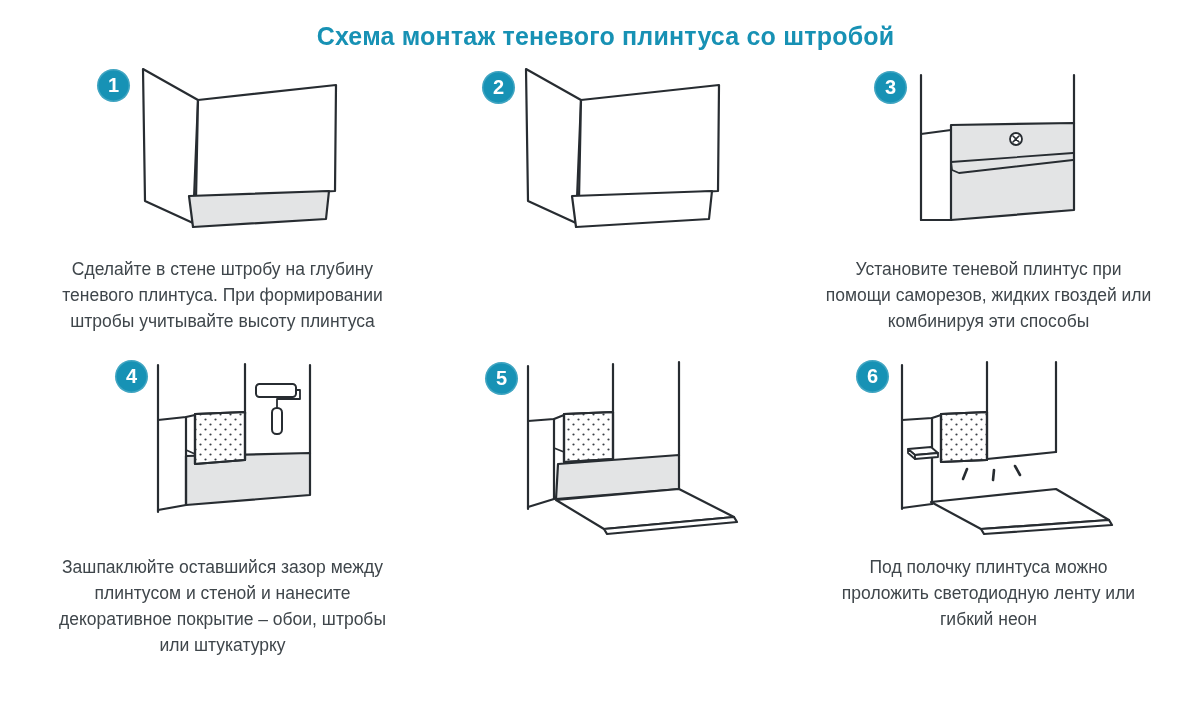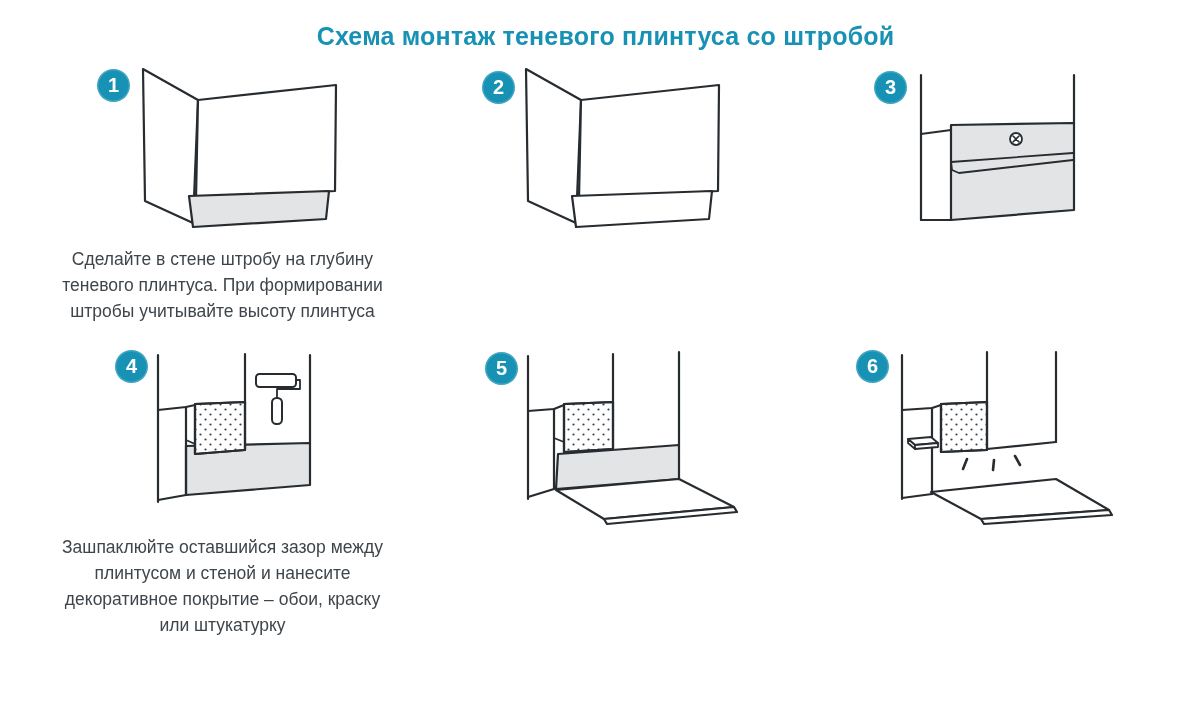--- a/index.html
+++ b/index.html
@@ -38,20 +38,21 @@
     color:#ffffff;
     font-size:20px; font-weight:700;
     display:flex; align-items:center; justify-content:center;
     box-shadow: inset 0 0 0 1.5px rgba(255,255,255,.18);
   }
   .caption {
     text-align:center;
     font-size:17.5px;
     line-height:26px;
     color:#3f464b;
+    margin-top:10px;
     max-width:330px;
   }
   svg .ln { fill:none; stroke:#272c31; stroke-width:2.2; stroke-linecap:round; stroke-linejoin:round; }
   svg .thin { stroke-width:1.8; }
   svg .wh { fill:#ffffff; stroke:#272c31; stroke-width:2.2; stroke-linejoin:round; }
   svg .gr { fill:#e3e4e5; stroke:#272c31; stroke-width:2.2; stroke-linejoin:round; }
   svg .dots { fill:url(#dots); stroke:#272c31; stroke-width:2.2; stroke-linejoin:round; }
 </style>
 </head>
 <body>
@@ -104,20 +105,21 @@
           <path class="ln" d="M57,71 L87,67"></path>
           <path class="ln" d="M57,157 H87"></path>
           <path class="ln thin" d="M87,99 L209,90"></path>
           <path class="ln thin" d="M87,99 L88,107 L95,110 L209,97"></path>
           <g>
             <circle class="wh" cx="152" cy="76" r="6" style="stroke-width:1.8"></circle>
             <path class="ln thin" d="M149,73 L155,79 M155,73 L149,79" style="stroke-width:1.6"></path>
           </g>
         </svg>
       </div>
+      <div class="caption">Установите теневой плинтус при помощи саморезов, жидких гвоздей или комбинируя эти способы</div>
     </div>
 
     <div class="step row2">
       <div class="fig">
         <span class="badge" style="left:80px; top:8px;">4</span>
         <svg width="250" height="182" viewBox="0 0 250 182">
           <path class="ln" d="M60,13 V160"></path>
           <path class="ln" d="M147,12 V62"></path>
           <path class="ln" d="M212,13 V101"></path>
           <path class="gr" d="M88,104 L212,101 L212,143 L88,153 Z"></path>
@@ -127,21 +129,21 @@
           <path class="ln thin" d="M88,98 L97,102"></path>
           <path class="wh" d="M97,62 L147,60 L147,108 L97,112 Z"></path>
           <path class="dots" d="M97,62 L147,60 L147,108 L97,112 Z"></path>
           <g>
             <rect class="wh" x="158" y="32" width="40" height="13" rx="3.5" style="stroke-width:2"></rect>
             <path class="ln thin" d="M198,38 L202,38 L202,47 L179,47 L179,56"></path>
             <rect class="wh" x="174" y="56" width="10" height="26" rx="4.5" style="stroke-width:2"></rect>
           </g>
         </svg>
       </div>
-      <div class="caption">Зашпаклюйте оставшийся зазор между плинтусом и стеной и нанесите декоративное покрытие – обои, краску или штукатурку</div>
+      <div class="caption">Зашпаклюйте оставшийся зазор между плинтусом и стеной и нанесите декоративное покрытие – обои, штробы или штукатурку</div>
     </div>
 
     <div class="step row2">
       <div class="fig">
         <span class="badge" style="left:67px; top:10px;">5</span>
         <svg width="290" height="192" viewBox="0 0 290 192">
           <path class="ln" d="M67,14 V157"></path>
           <path class="ln" d="M152,12 V60"></path>
           <path class="ln" d="M218,10 V103"></path>
           <path class="gr" d="M97,112 L218,103 L218,137 L95,147 Z"></path>
@@ -177,16 +179,17 @@
           </g>
           <g>
             <path class="ln" d="M123,117 L119,127" style="stroke-width:2.6"></path>
             <path class="ln" d="M150,118 L149,128" style="stroke-width:2.6"></path>
             <path class="ln" d="M171,114 L176,123" style="stroke-width:2.6"></path>
           </g>
           <path class="wh" d="M87,150 L212,137 L265,168 L137,177 Z"></path>
           <path class="wh" d="M137,177 L265,168 L268,173 L140,182 Z"></path>
         </svg>
       </div>
+      <div class="caption">Под полочку плинтуса можно проложить светодиодную ленту или гибкий неон</div>
     </div>
 
   </div>
 </div>
 
 </body></html>

